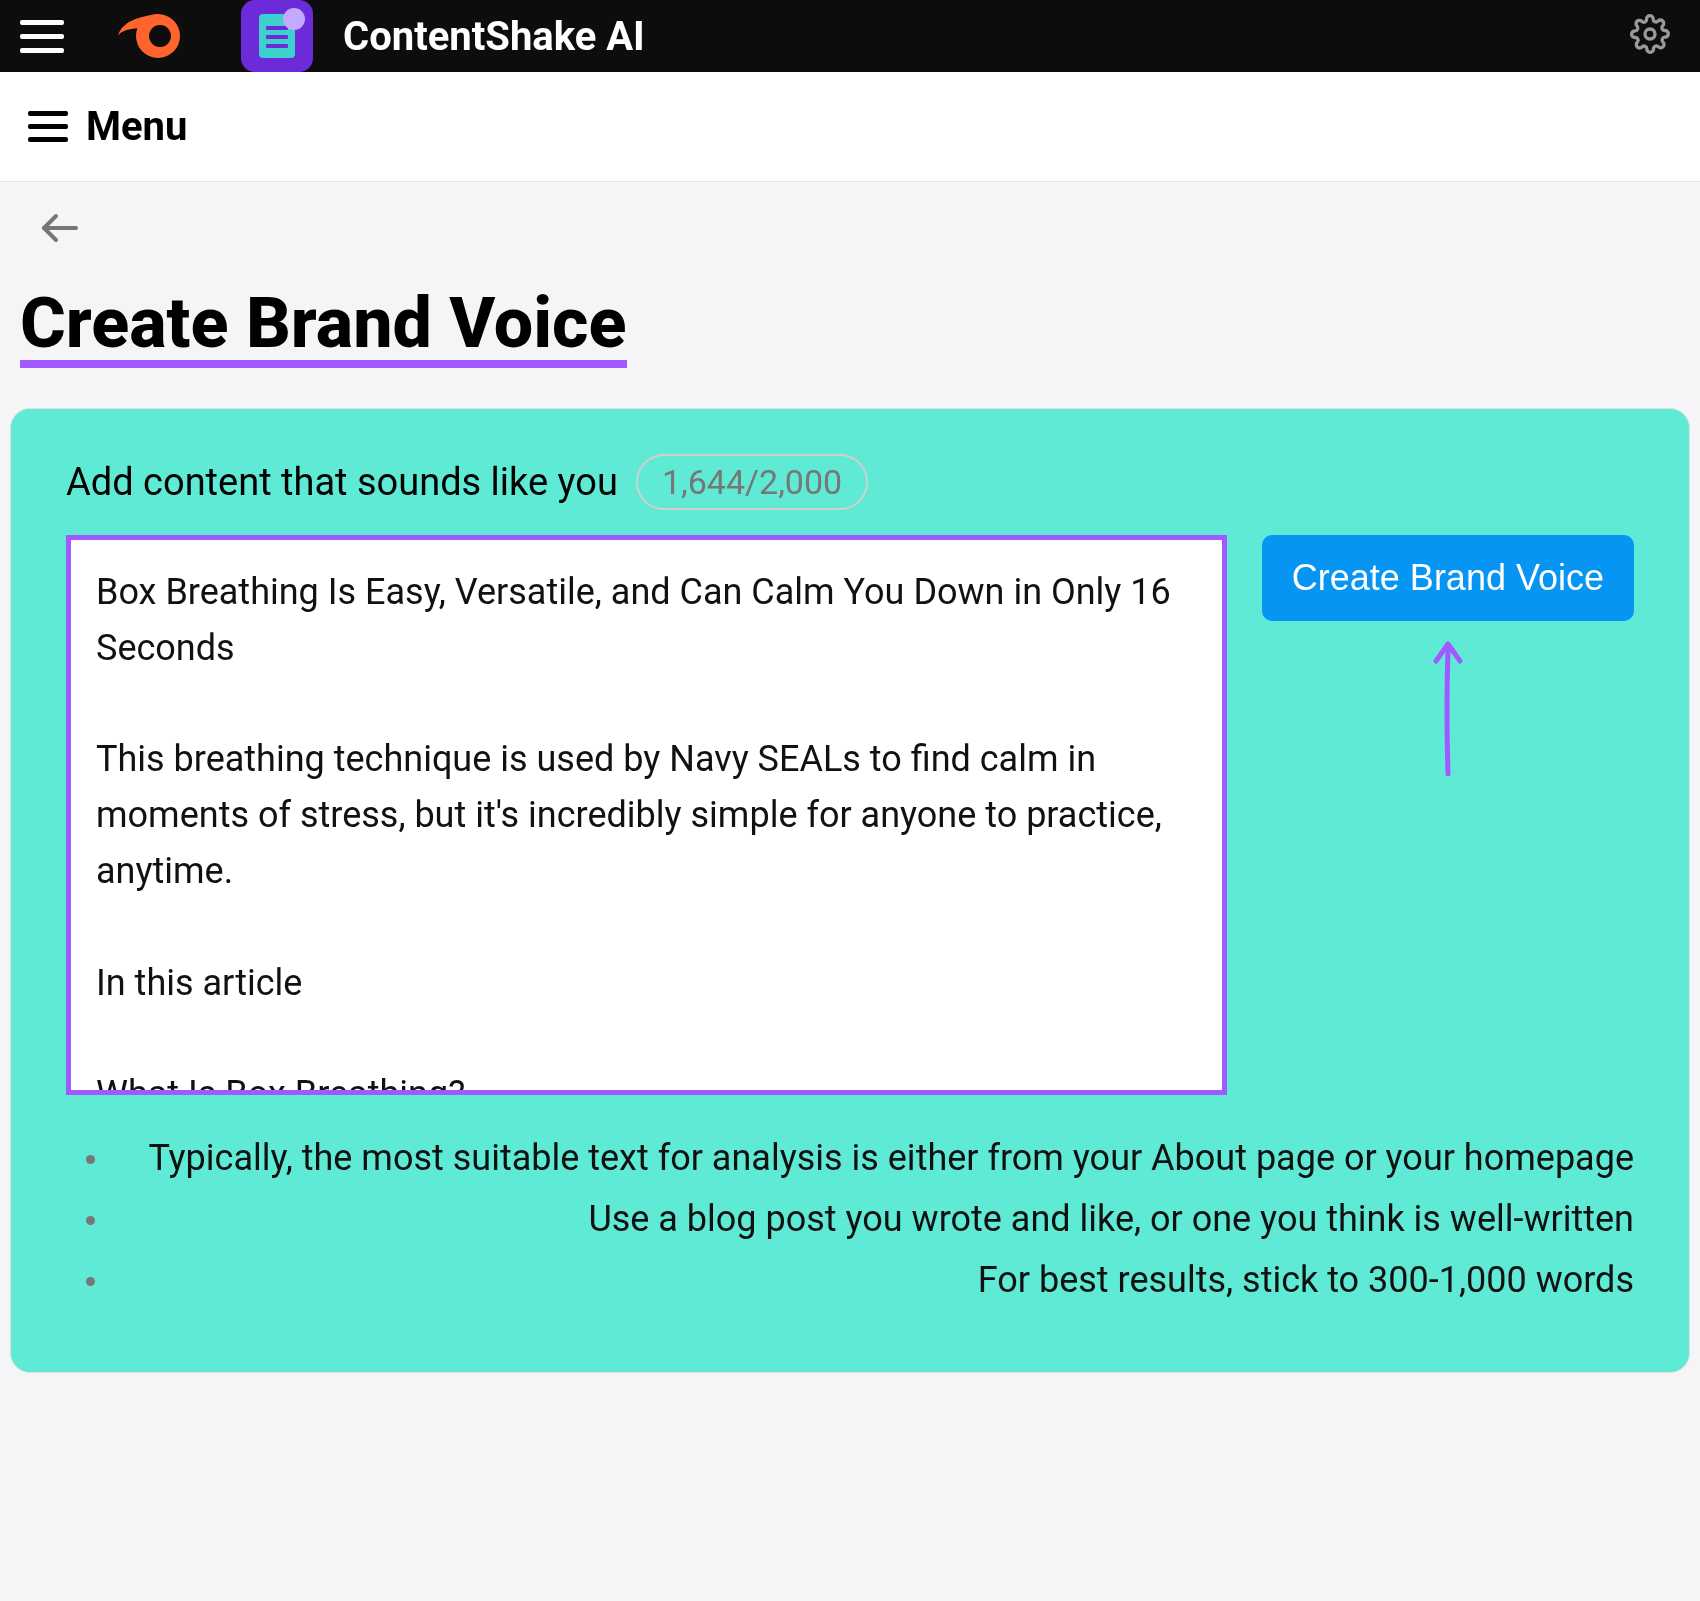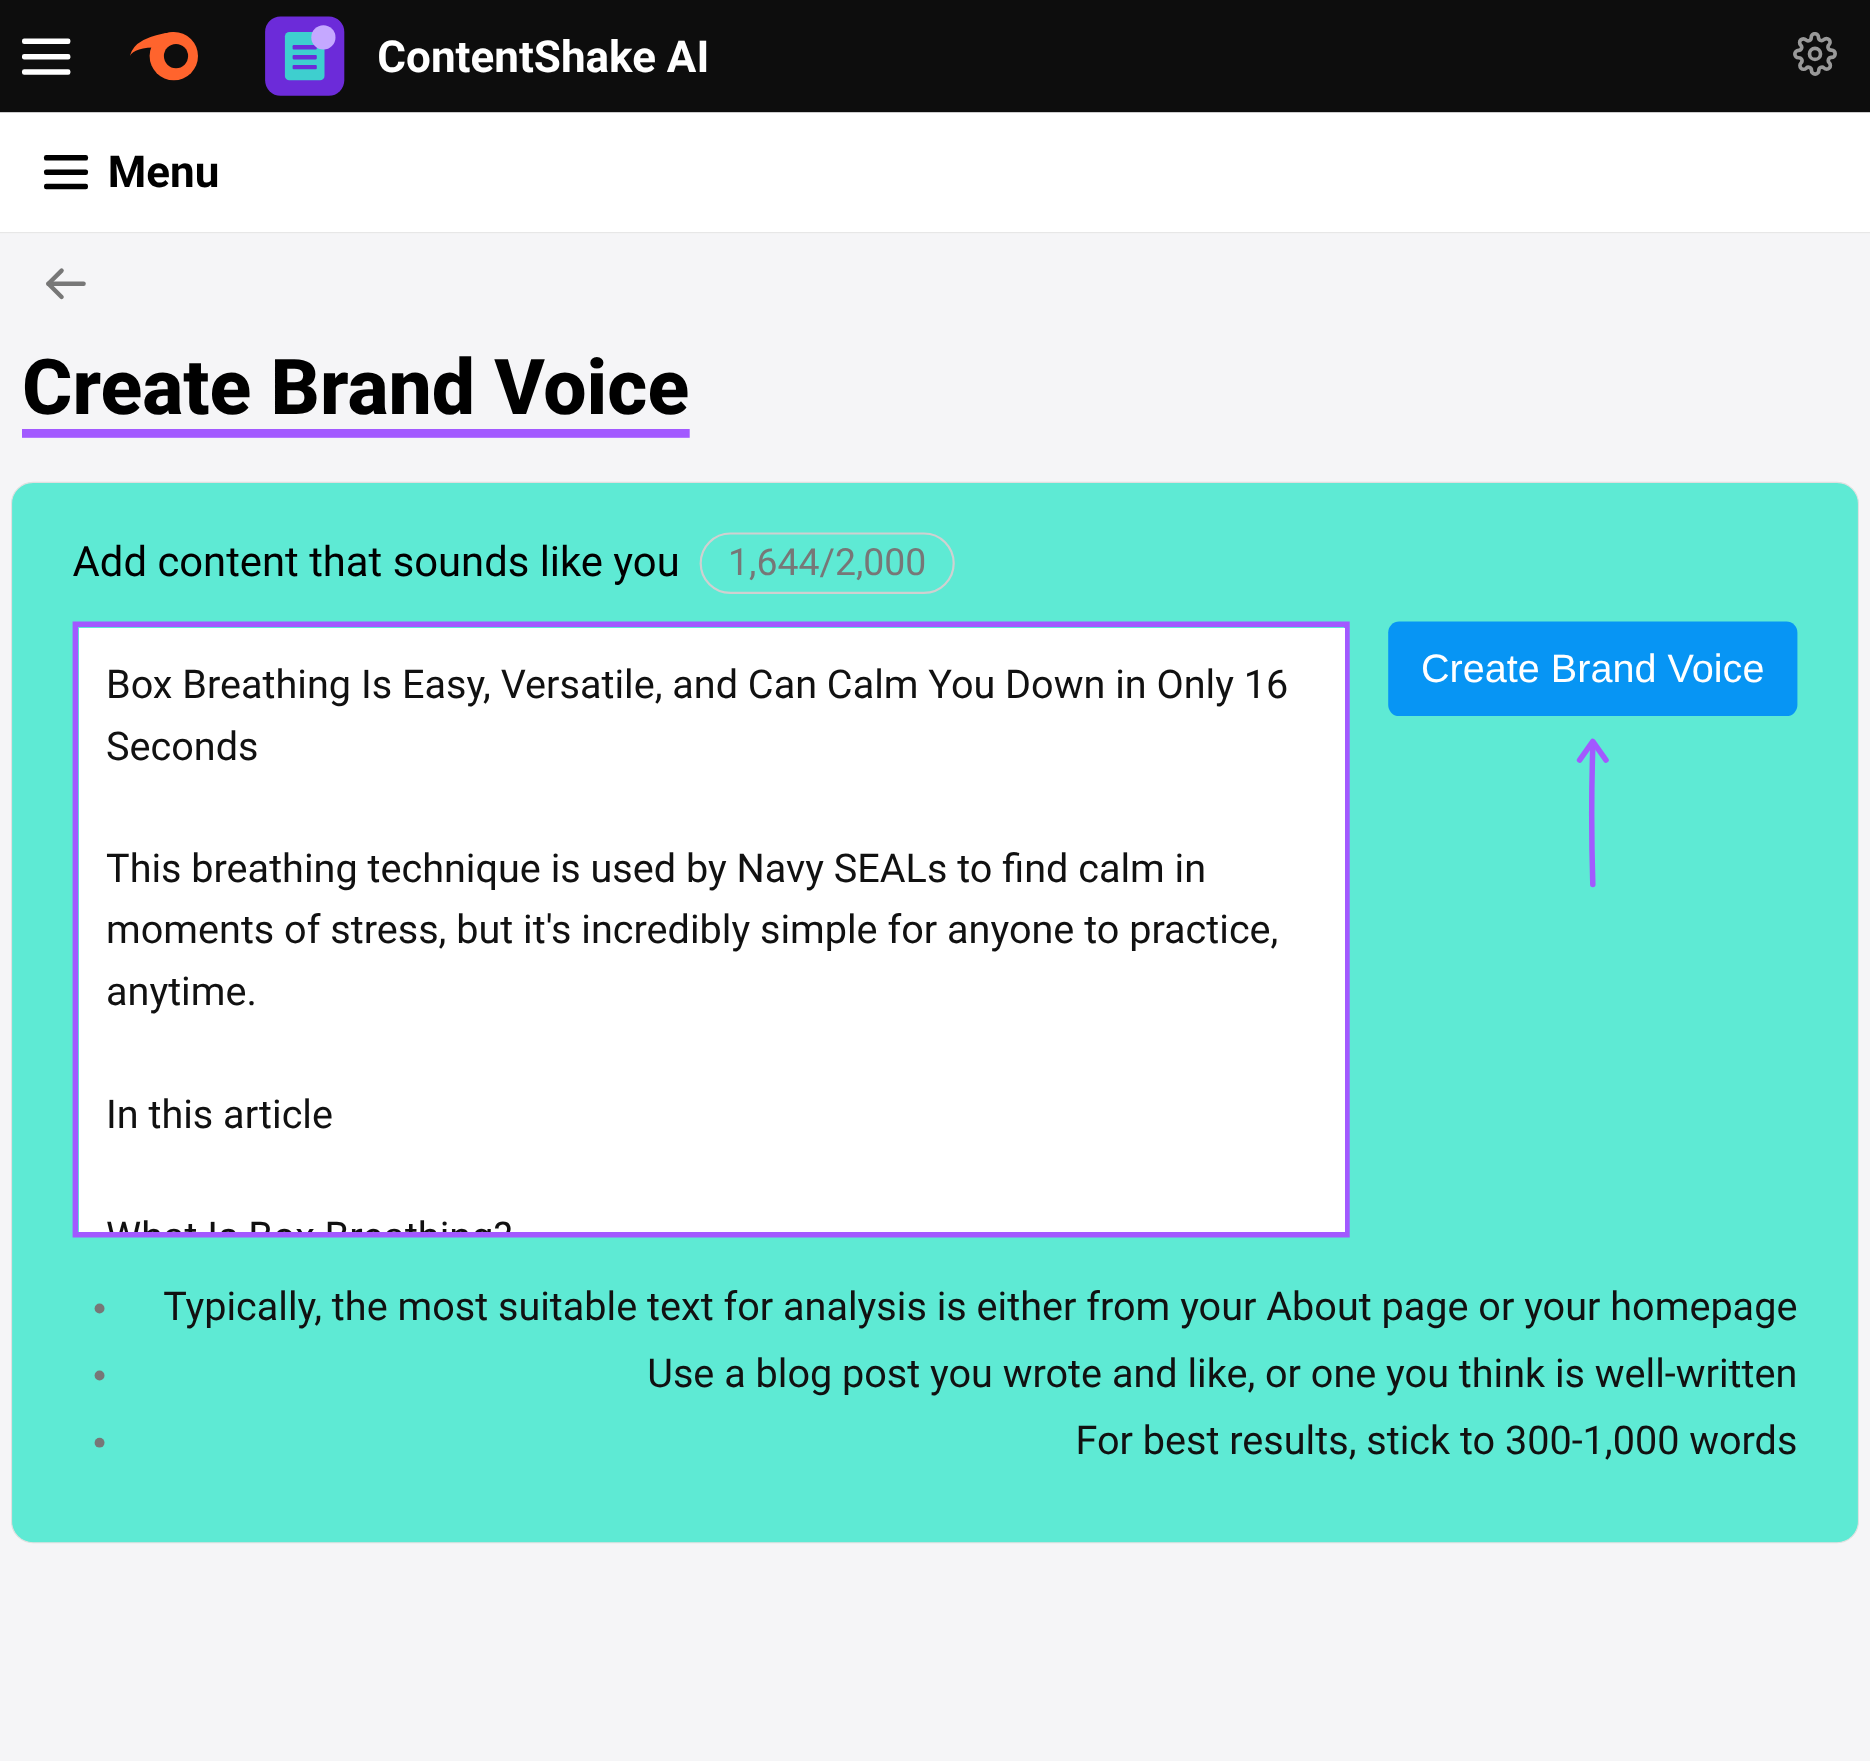--- a/index.html
+++ b/index.html
@@ -9,21 +9,21 @@
     }
     body {
       font-family: -apple-system, BlinkMacSystemFont, "Segoe UI", Roboto, Helvetica, Arial, sans-serif;
       background: #f5f5f7;
       width: 1700px;
     }
     
     
     .top-header {
       background: #0d0d0d;
-      height: 102px;
+      height: 72px;
       display: flex;
       align-items: center;
       padding: 0 20px;
       position: relative;
     }
     .hamburger-icon {
       width: 44px;
       height: 44px;
       display: flex;
       flex-direction: column;
@@ -92,21 +92,21 @@
       right: 30px;
       cursor: pointer;
     }
     
     
     .menu-bar {
       background: #fff;
       height: 110px;
       display: flex;
       align-items: center;
-      padding: 0 40px;
+      padding: 0 28px;
       border-bottom: 1px solid #e5e5e5;
     }
     .menu-icon {
       display: flex;
       flex-direction: column;
       justify-content: center;
       gap: 8px;
       cursor: pointer;
       margin-right: 18px;
     }

